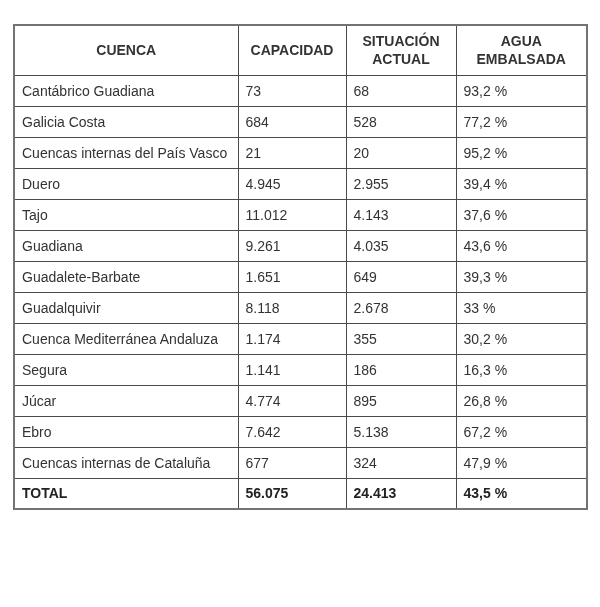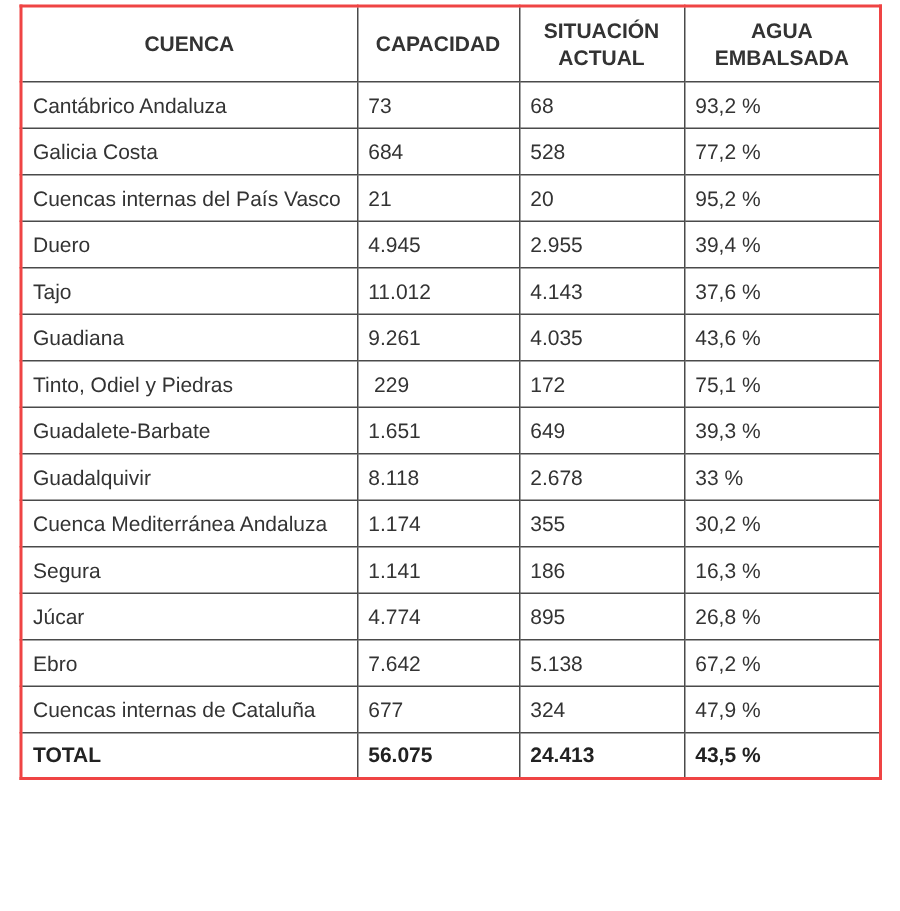--- a/index.html
+++ b/index.html
@@ -13,25 +13,25 @@
   .page {
     position: relative;
     width: 600px;
     height: 607px;
     background: #ffffff;
     overflow: hidden;
   }
   table.data-table {
     position: absolute;
     left: 13px;
-    top: 3px;
+    top: 24px;
     width: 573px;
     border-collapse: collapse;
     table-layout: fixed;
-    border: 2px solid #ef4444;
+    border: 2px solid #737373;
     background: #ffffff;
   }
   table.data-table th,
   table.data-table td {
     border: 1.5px solid #4a4a4a;
     color: #333333;
     font-size: 14px;
     line-height: 18px;
     box-sizing: border-box;
     overflow: hidden;
@@ -69,21 +69,21 @@
     <thead>
       <tr>
         <th>CUENCA</th>
         <th>CAPACIDAD</th>
         <th>SITUACIÓN ACTUAL</th>
         <th>AGUA EMBALSADA</th>
       </tr>
     </thead>
     <tbody id="table-body">
         <tr>
-    <td>Cantábrico Andaluza</td>
+    <td>Cantábrico Guadiana</td>
     <td>73</td>
     <td>68</td>
     <td>93,2 %</td>
   </tr>
         <tr>
     <td>Galicia Costa</td>
     <td>684</td>
     <td>528</td>
     <td>77,2 %</td>
   </tr>
@@ -103,26 +103,20 @@
     <td>Tajo</td>
     <td>11.012</td>
     <td>4.143</td>
     <td>37,6 %</td>
   </tr>
         <tr>
     <td>Guadiana</td>
     <td>9.261</td>
     <td>4.035</td>
     <td>43,6 %</td>
-  </tr>
-        <tr>
-    <td>Tinto, Odiel y Piedras</td>
-    <td> 229</td>
-    <td>172</td>
-    <td>75,1 %</td>
   </tr>
         <tr>
     <td>Guadalete-Barbate</td>
     <td>1.651</td>
     <td>649</td>
     <td>39,3 %</td>
   </tr>
         <tr>
     <td>Guadalquivir</td>
     <td>8.118</td>

